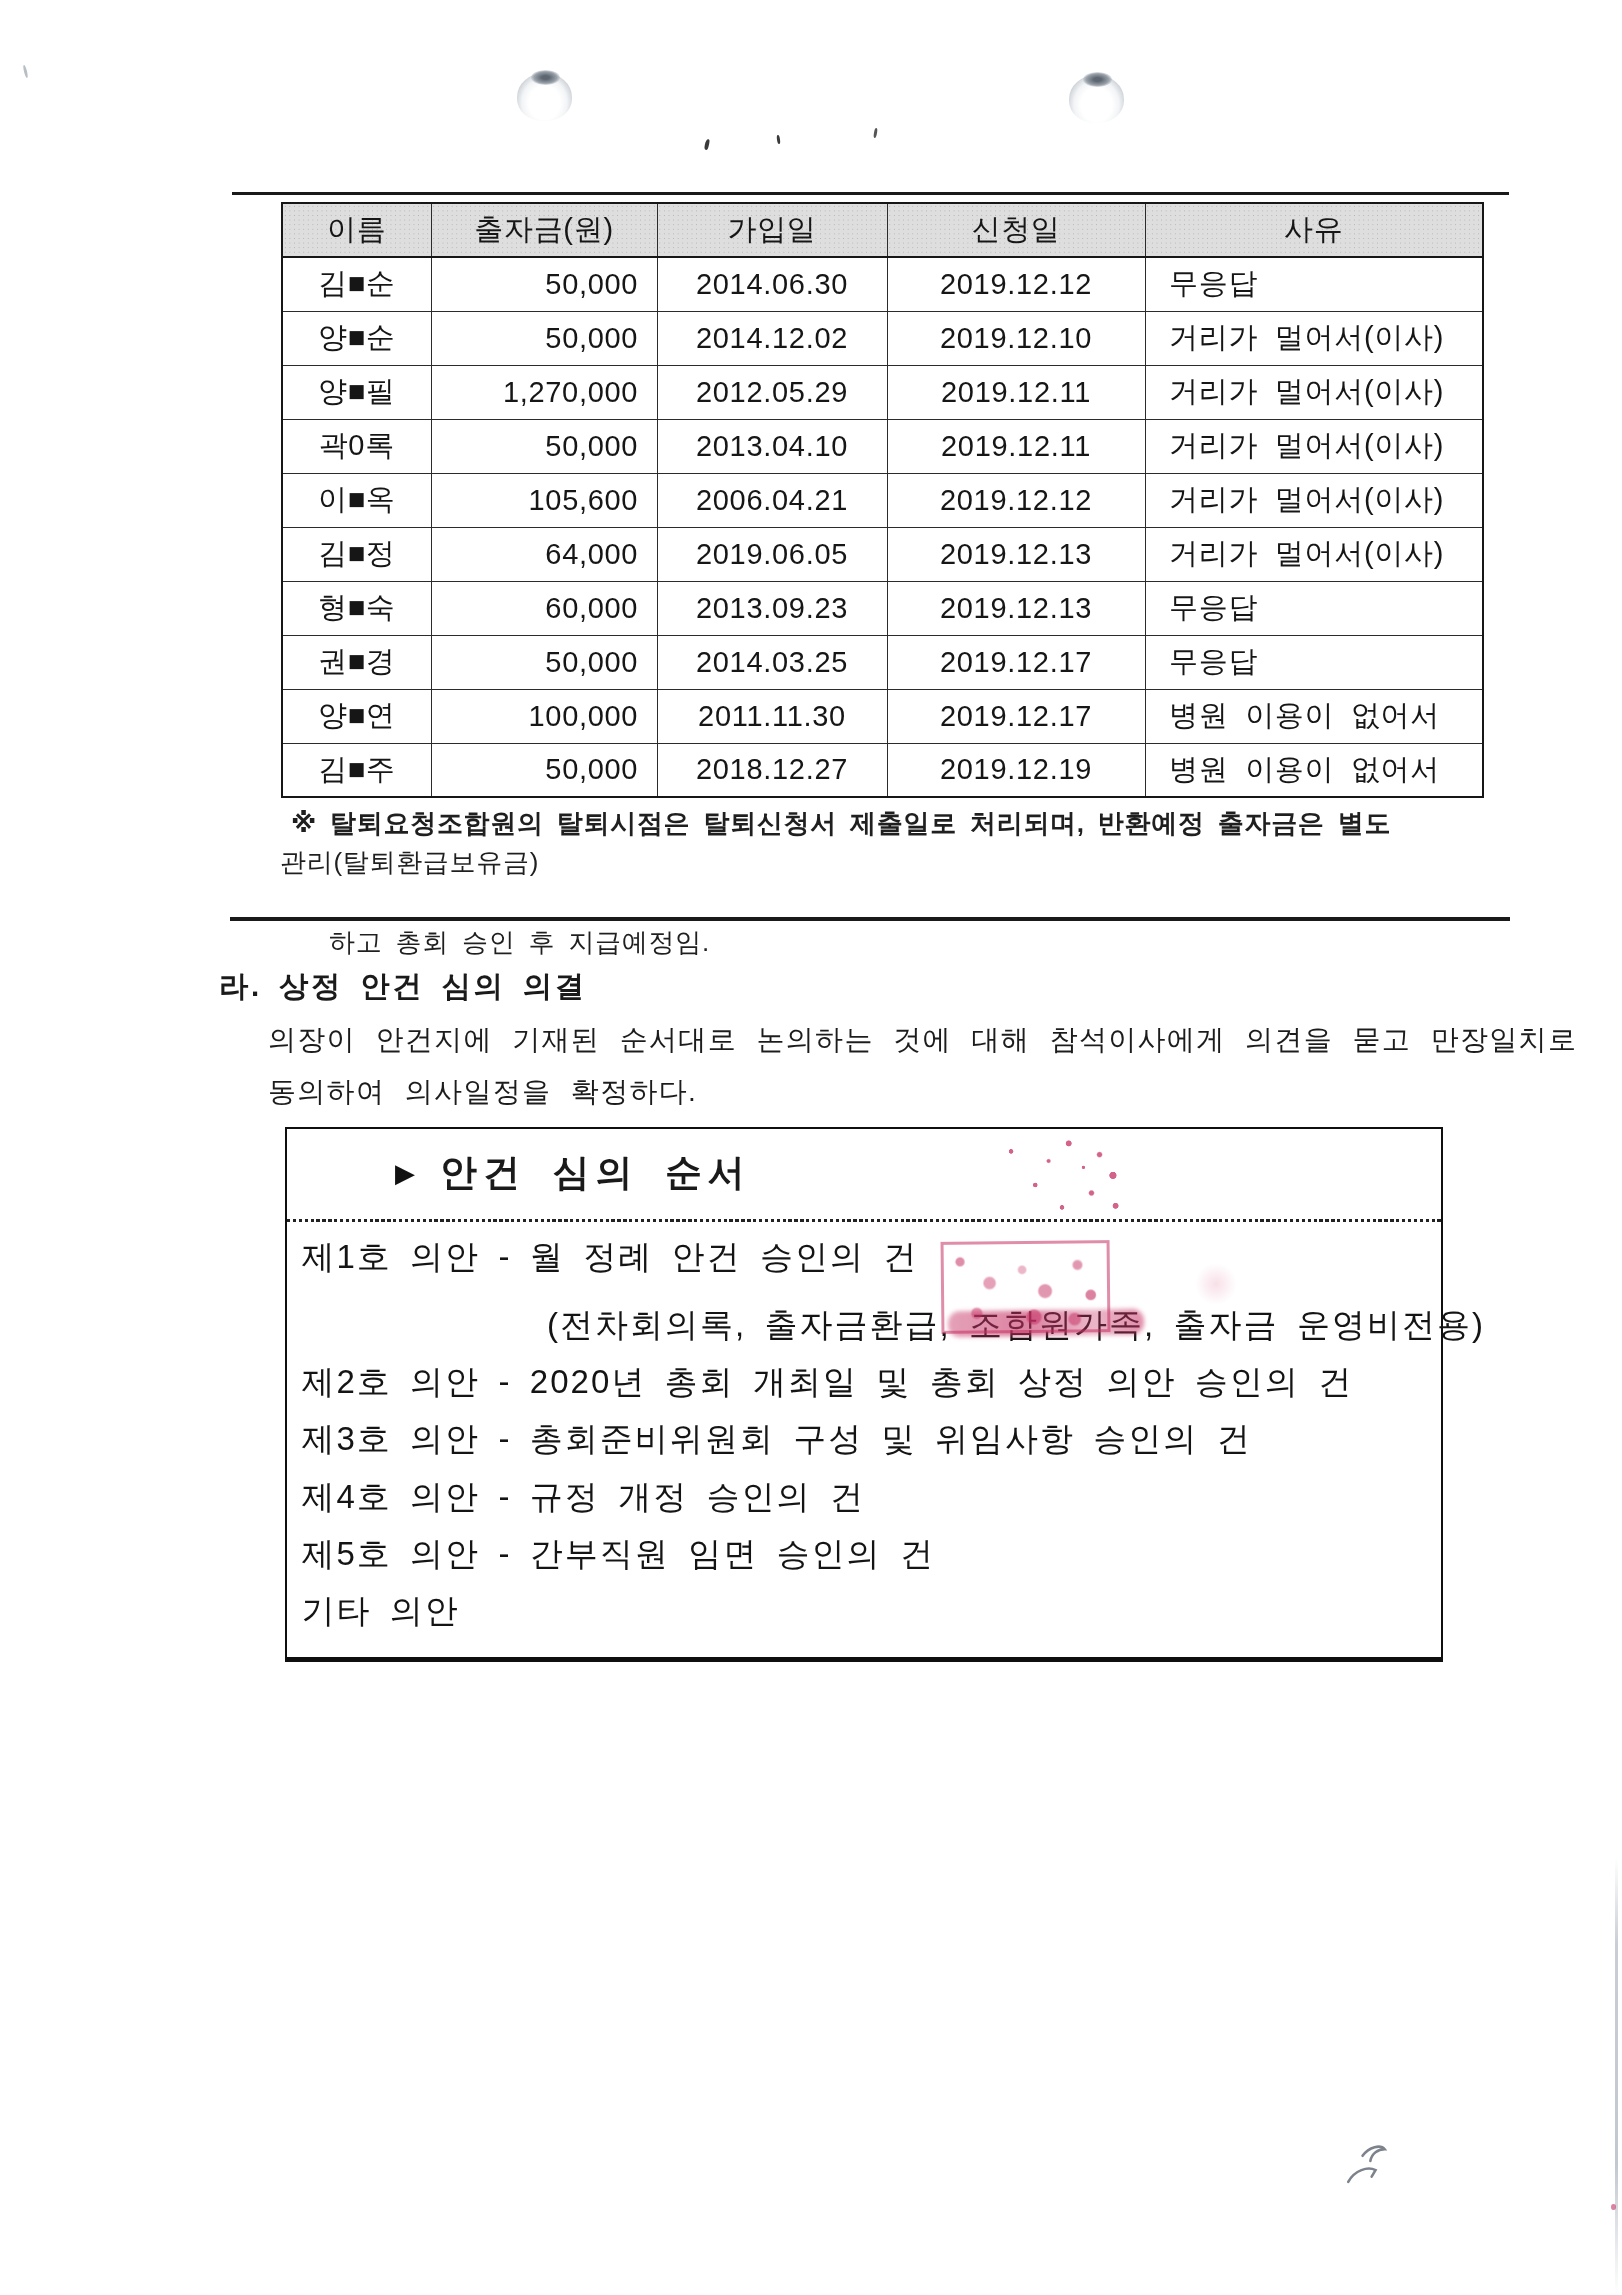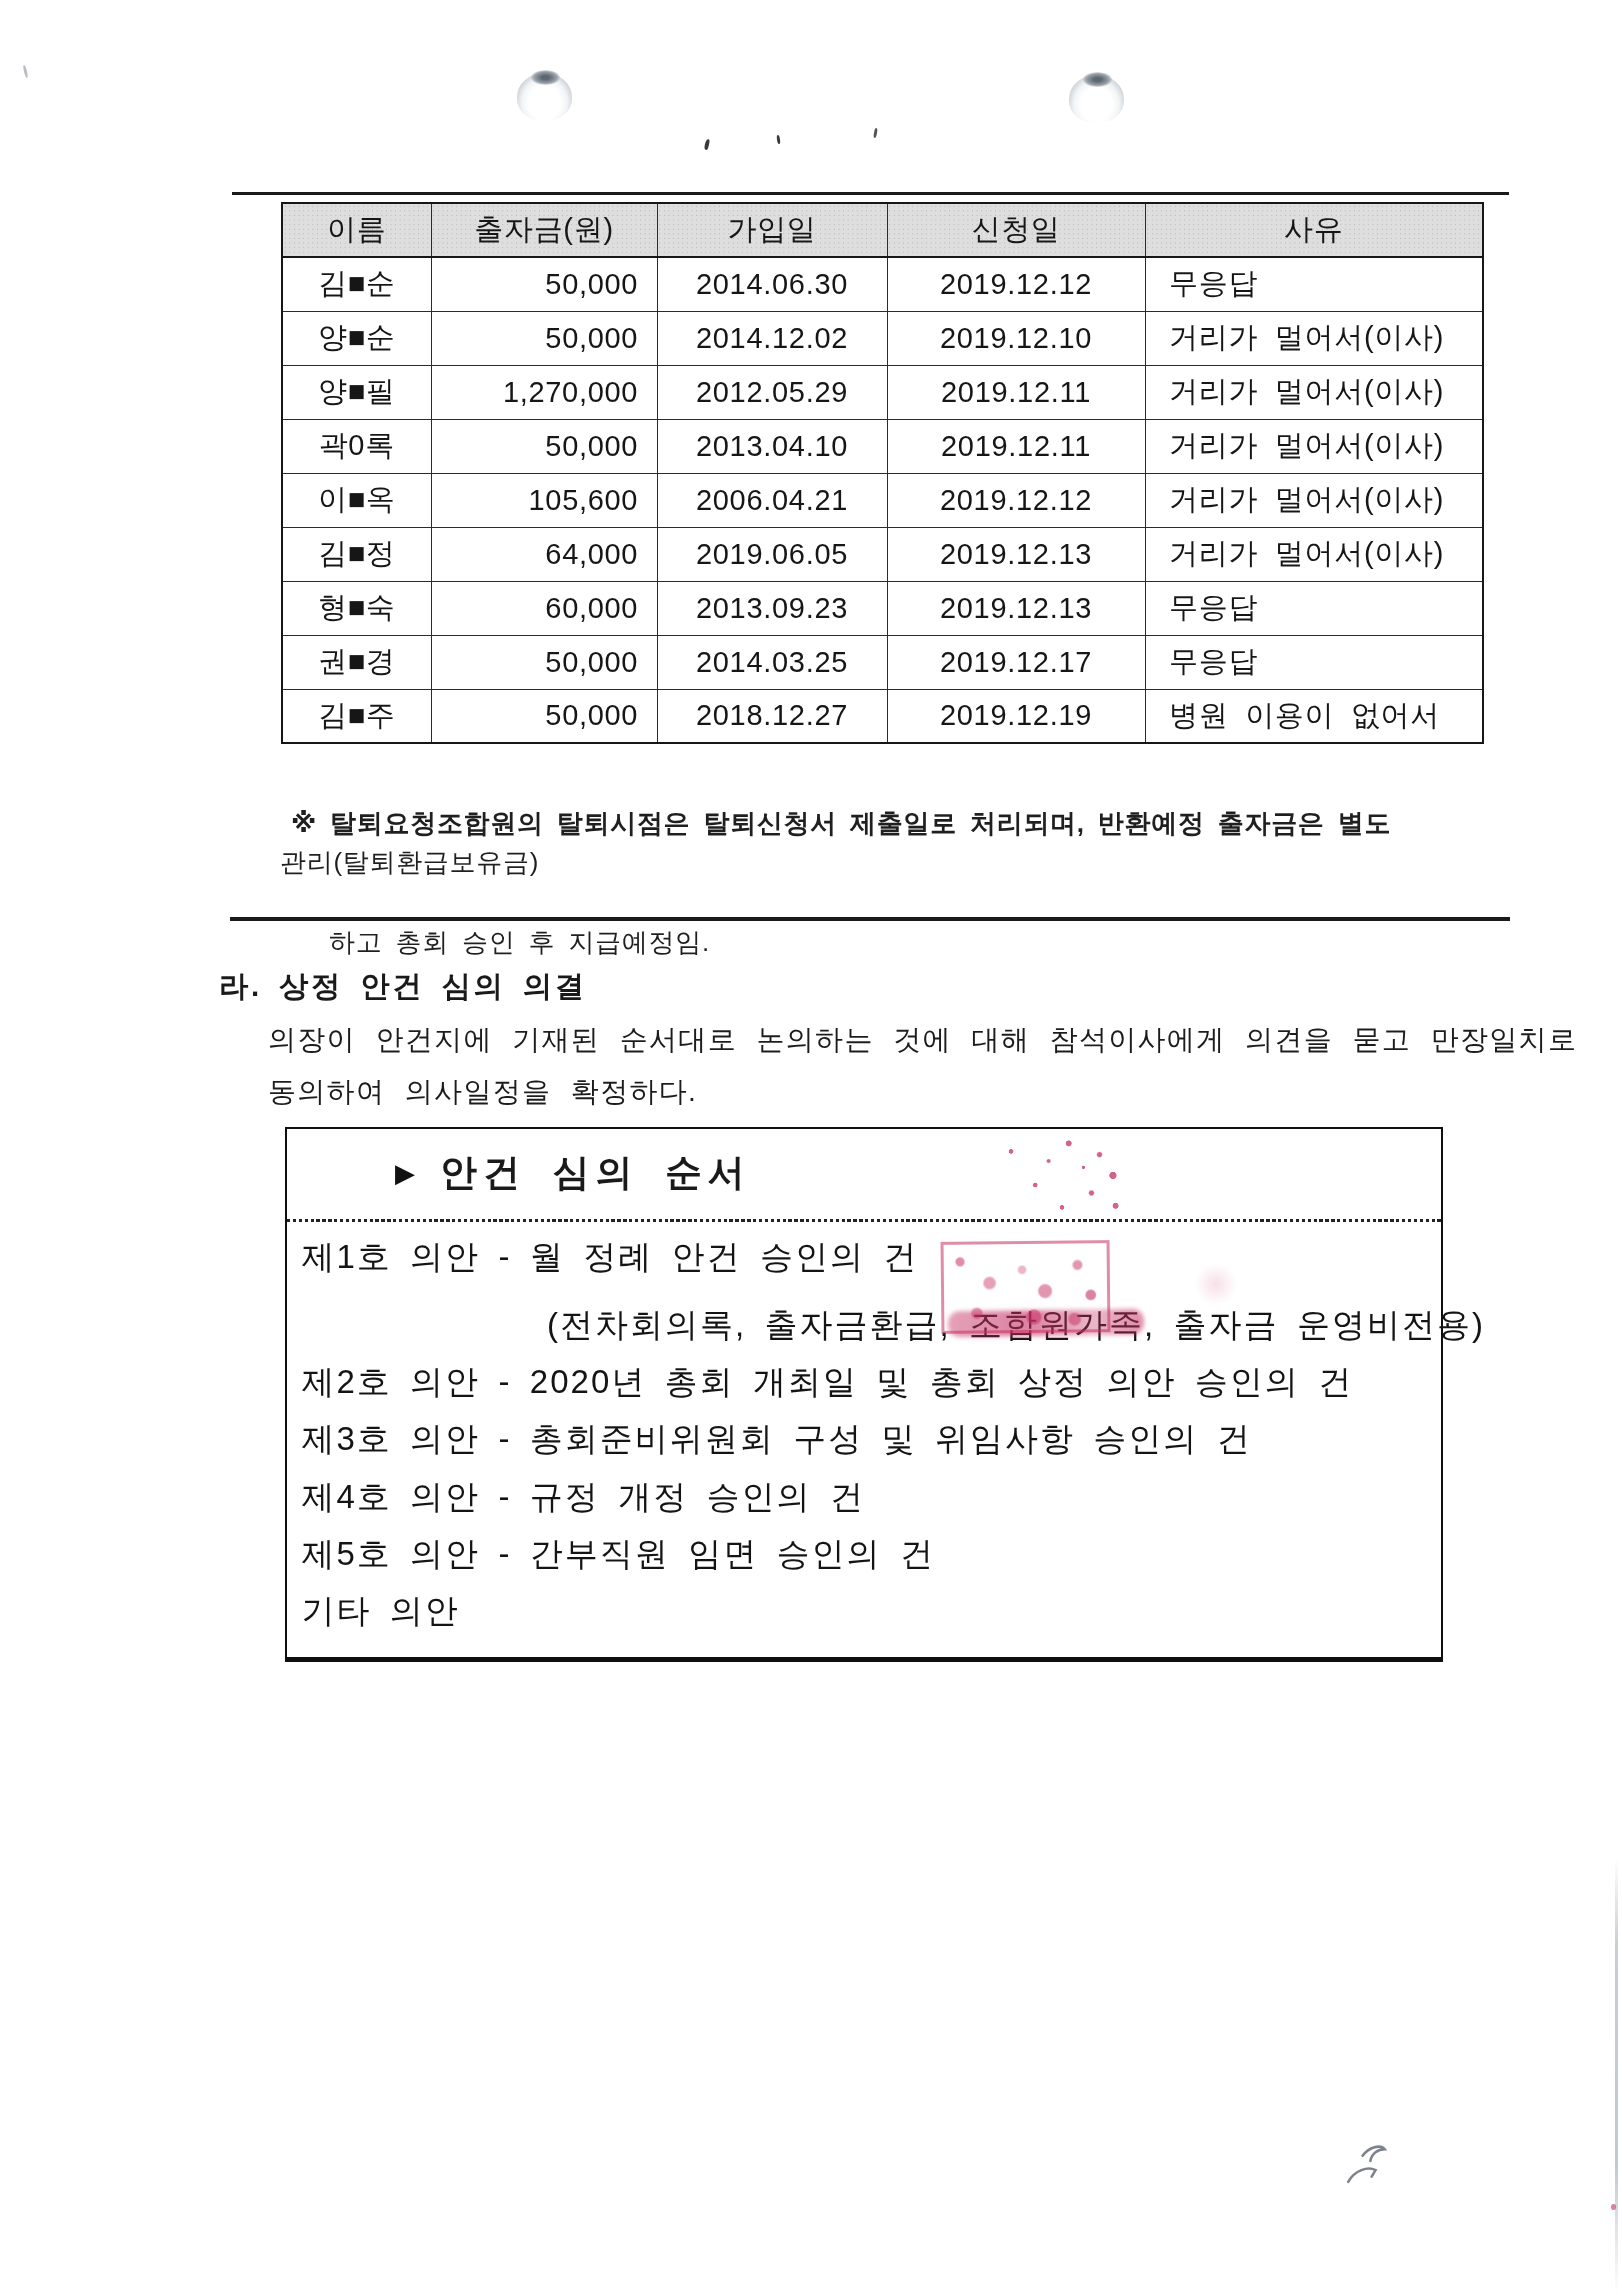--- a/index.html
+++ b/index.html
@@ -219,20 +219,27 @@
         <td class="c-rsn">무응답</td>
       </tr>
       <tr>
         <td class="c-name">권■경</td>
         <td class="c-amt">50,000</td>
         <td class="c-date">2014.03.25</td>
         <td class="c-date">2019.12.17</td>
         <td class="c-rsn">무응답</td>
       </tr>
       <tr>
+        <td class="c-name">양■연</td>
+        <td class="c-amt">100,000</td>
+        <td class="c-date">2011.11.30</td>
+        <td class="c-date">2019.12.17</td>
+        <td class="c-rsn">병원 이용이 없어서</td>
+      </tr>
+      <tr>
         <td class="c-name">김■주</td>
         <td class="c-amt">50,000</td>
         <td class="c-date">2018.12.27</td>
         <td class="c-date">2019.12.19</td>
         <td class="c-rsn">병원 이용이 없어서</td>
       </tr>
     </tbody>
   </table>
 
   <div class="footnote fn1">※ 탈퇴요청조합원의 탈퇴시점은 탈퇴신청서 제출일로 처리되며, 반환예정 출자금은 별도</div>

